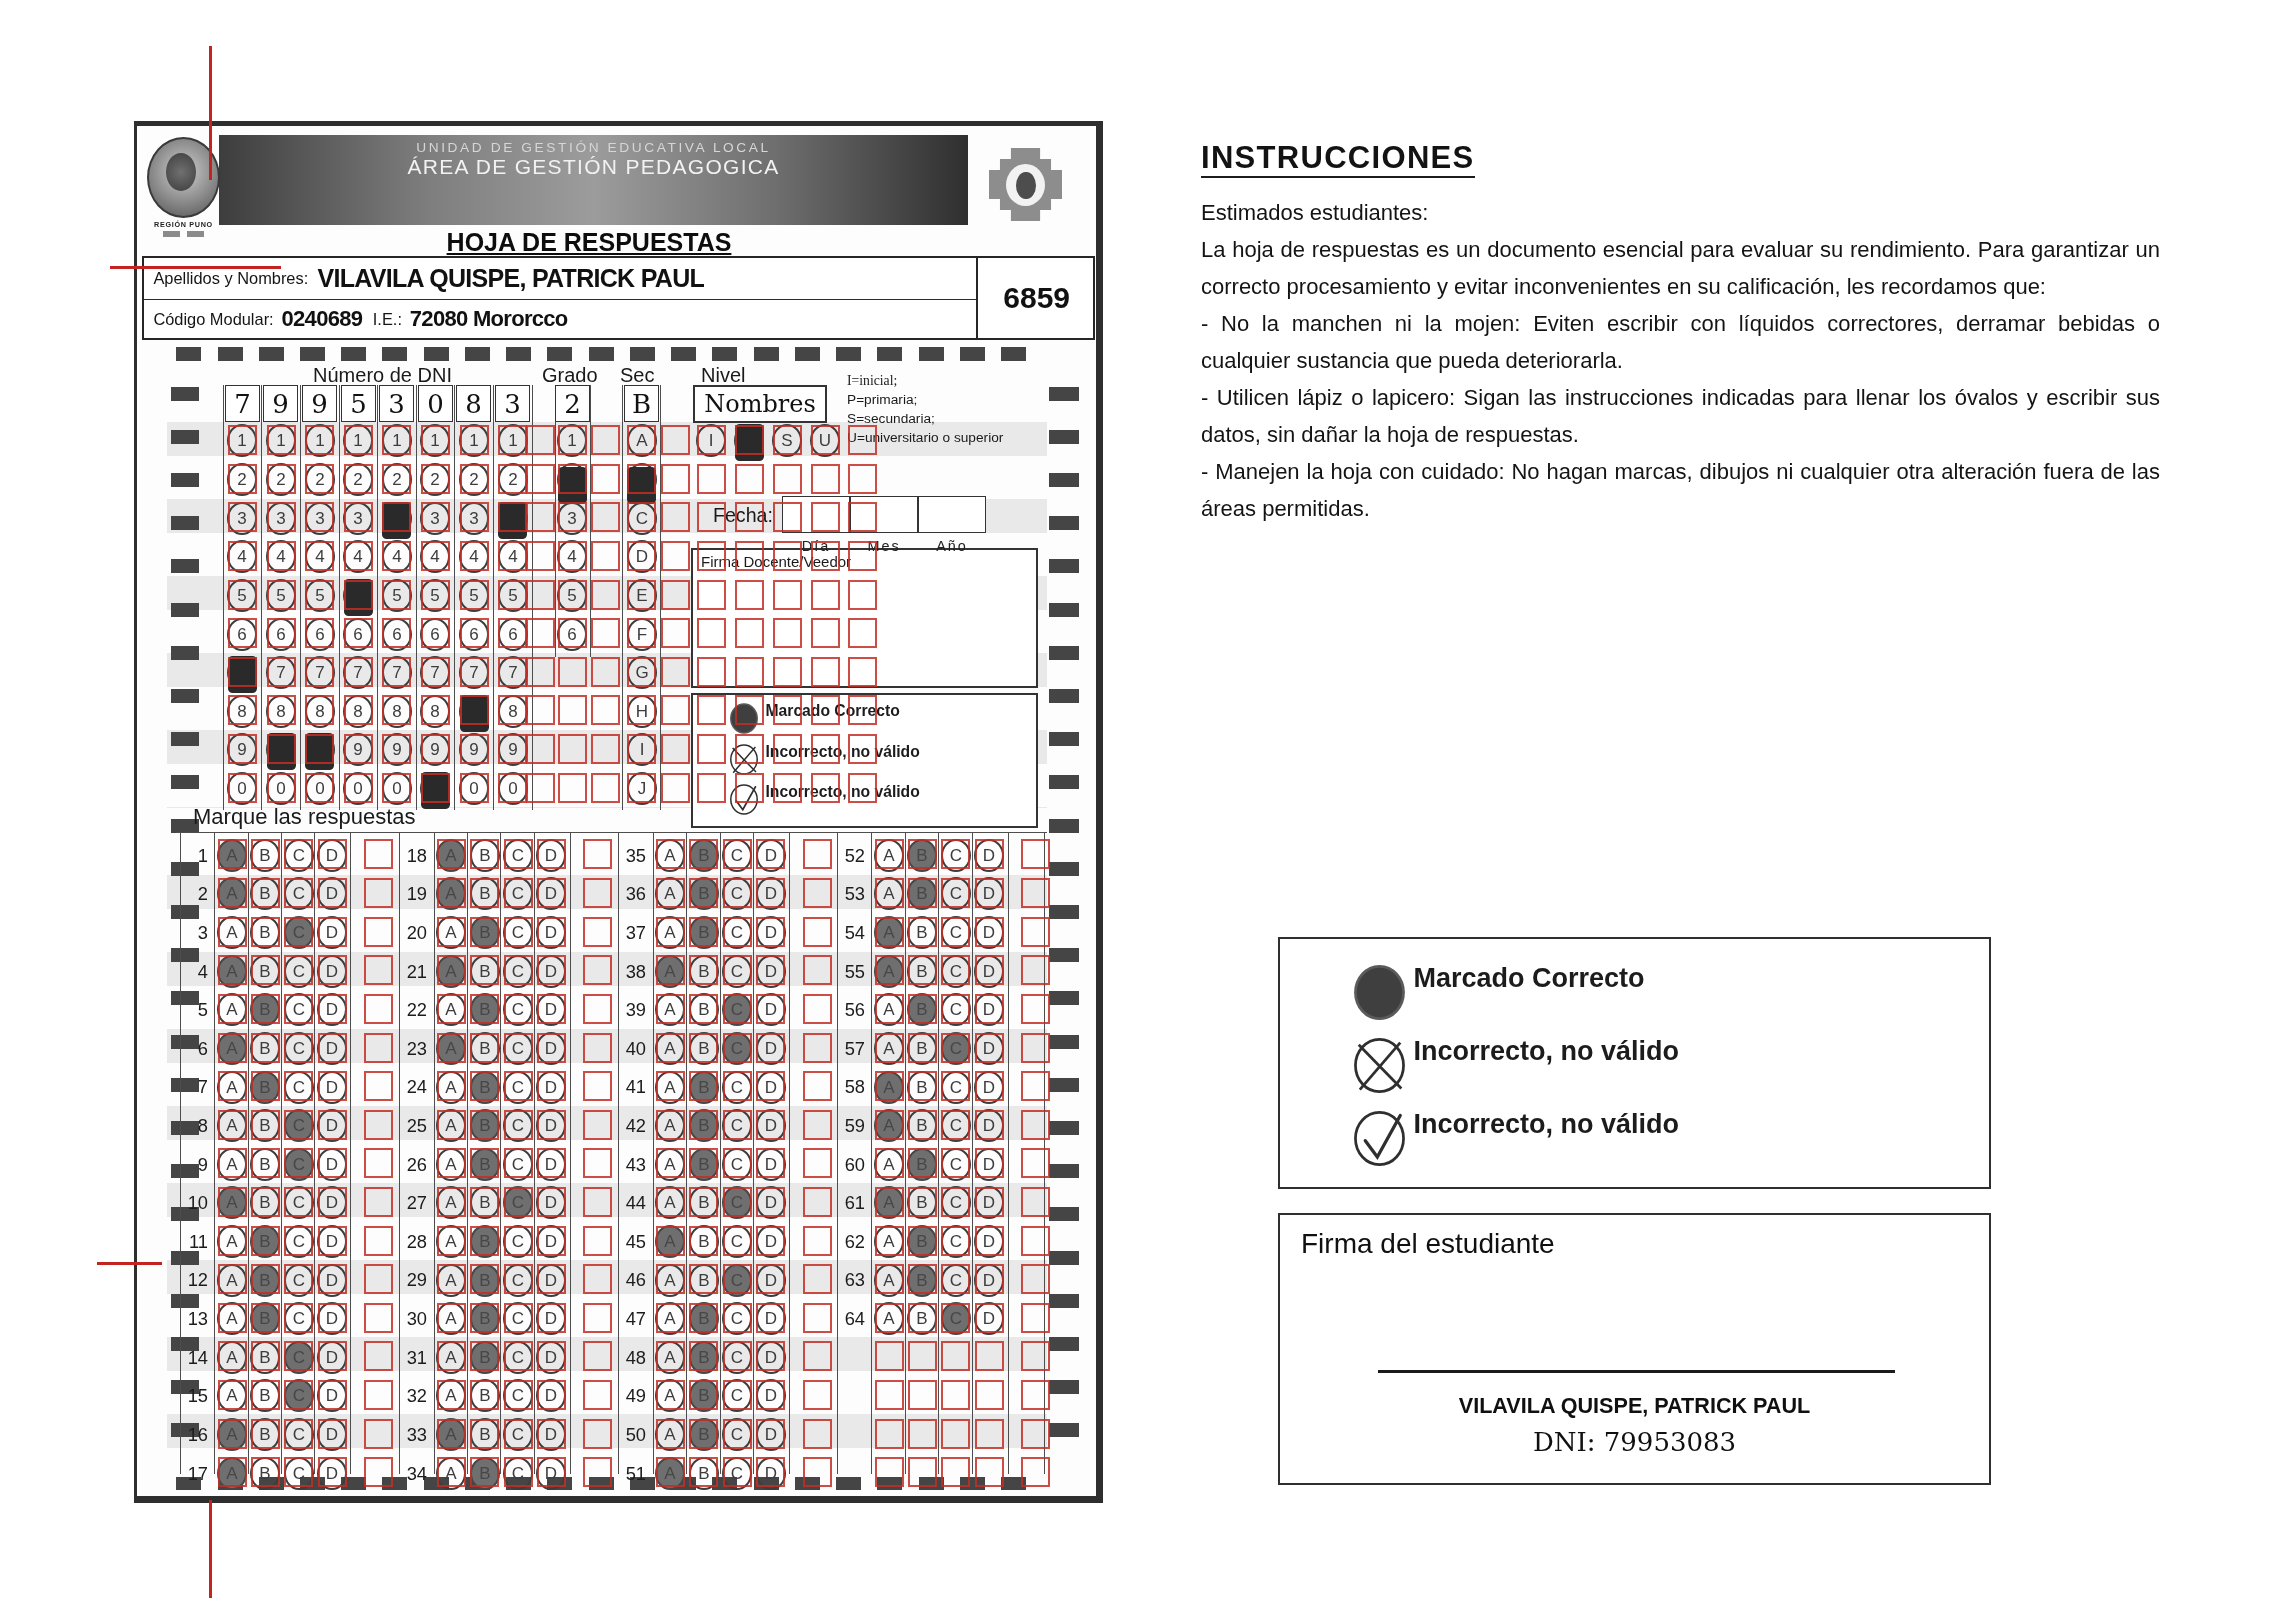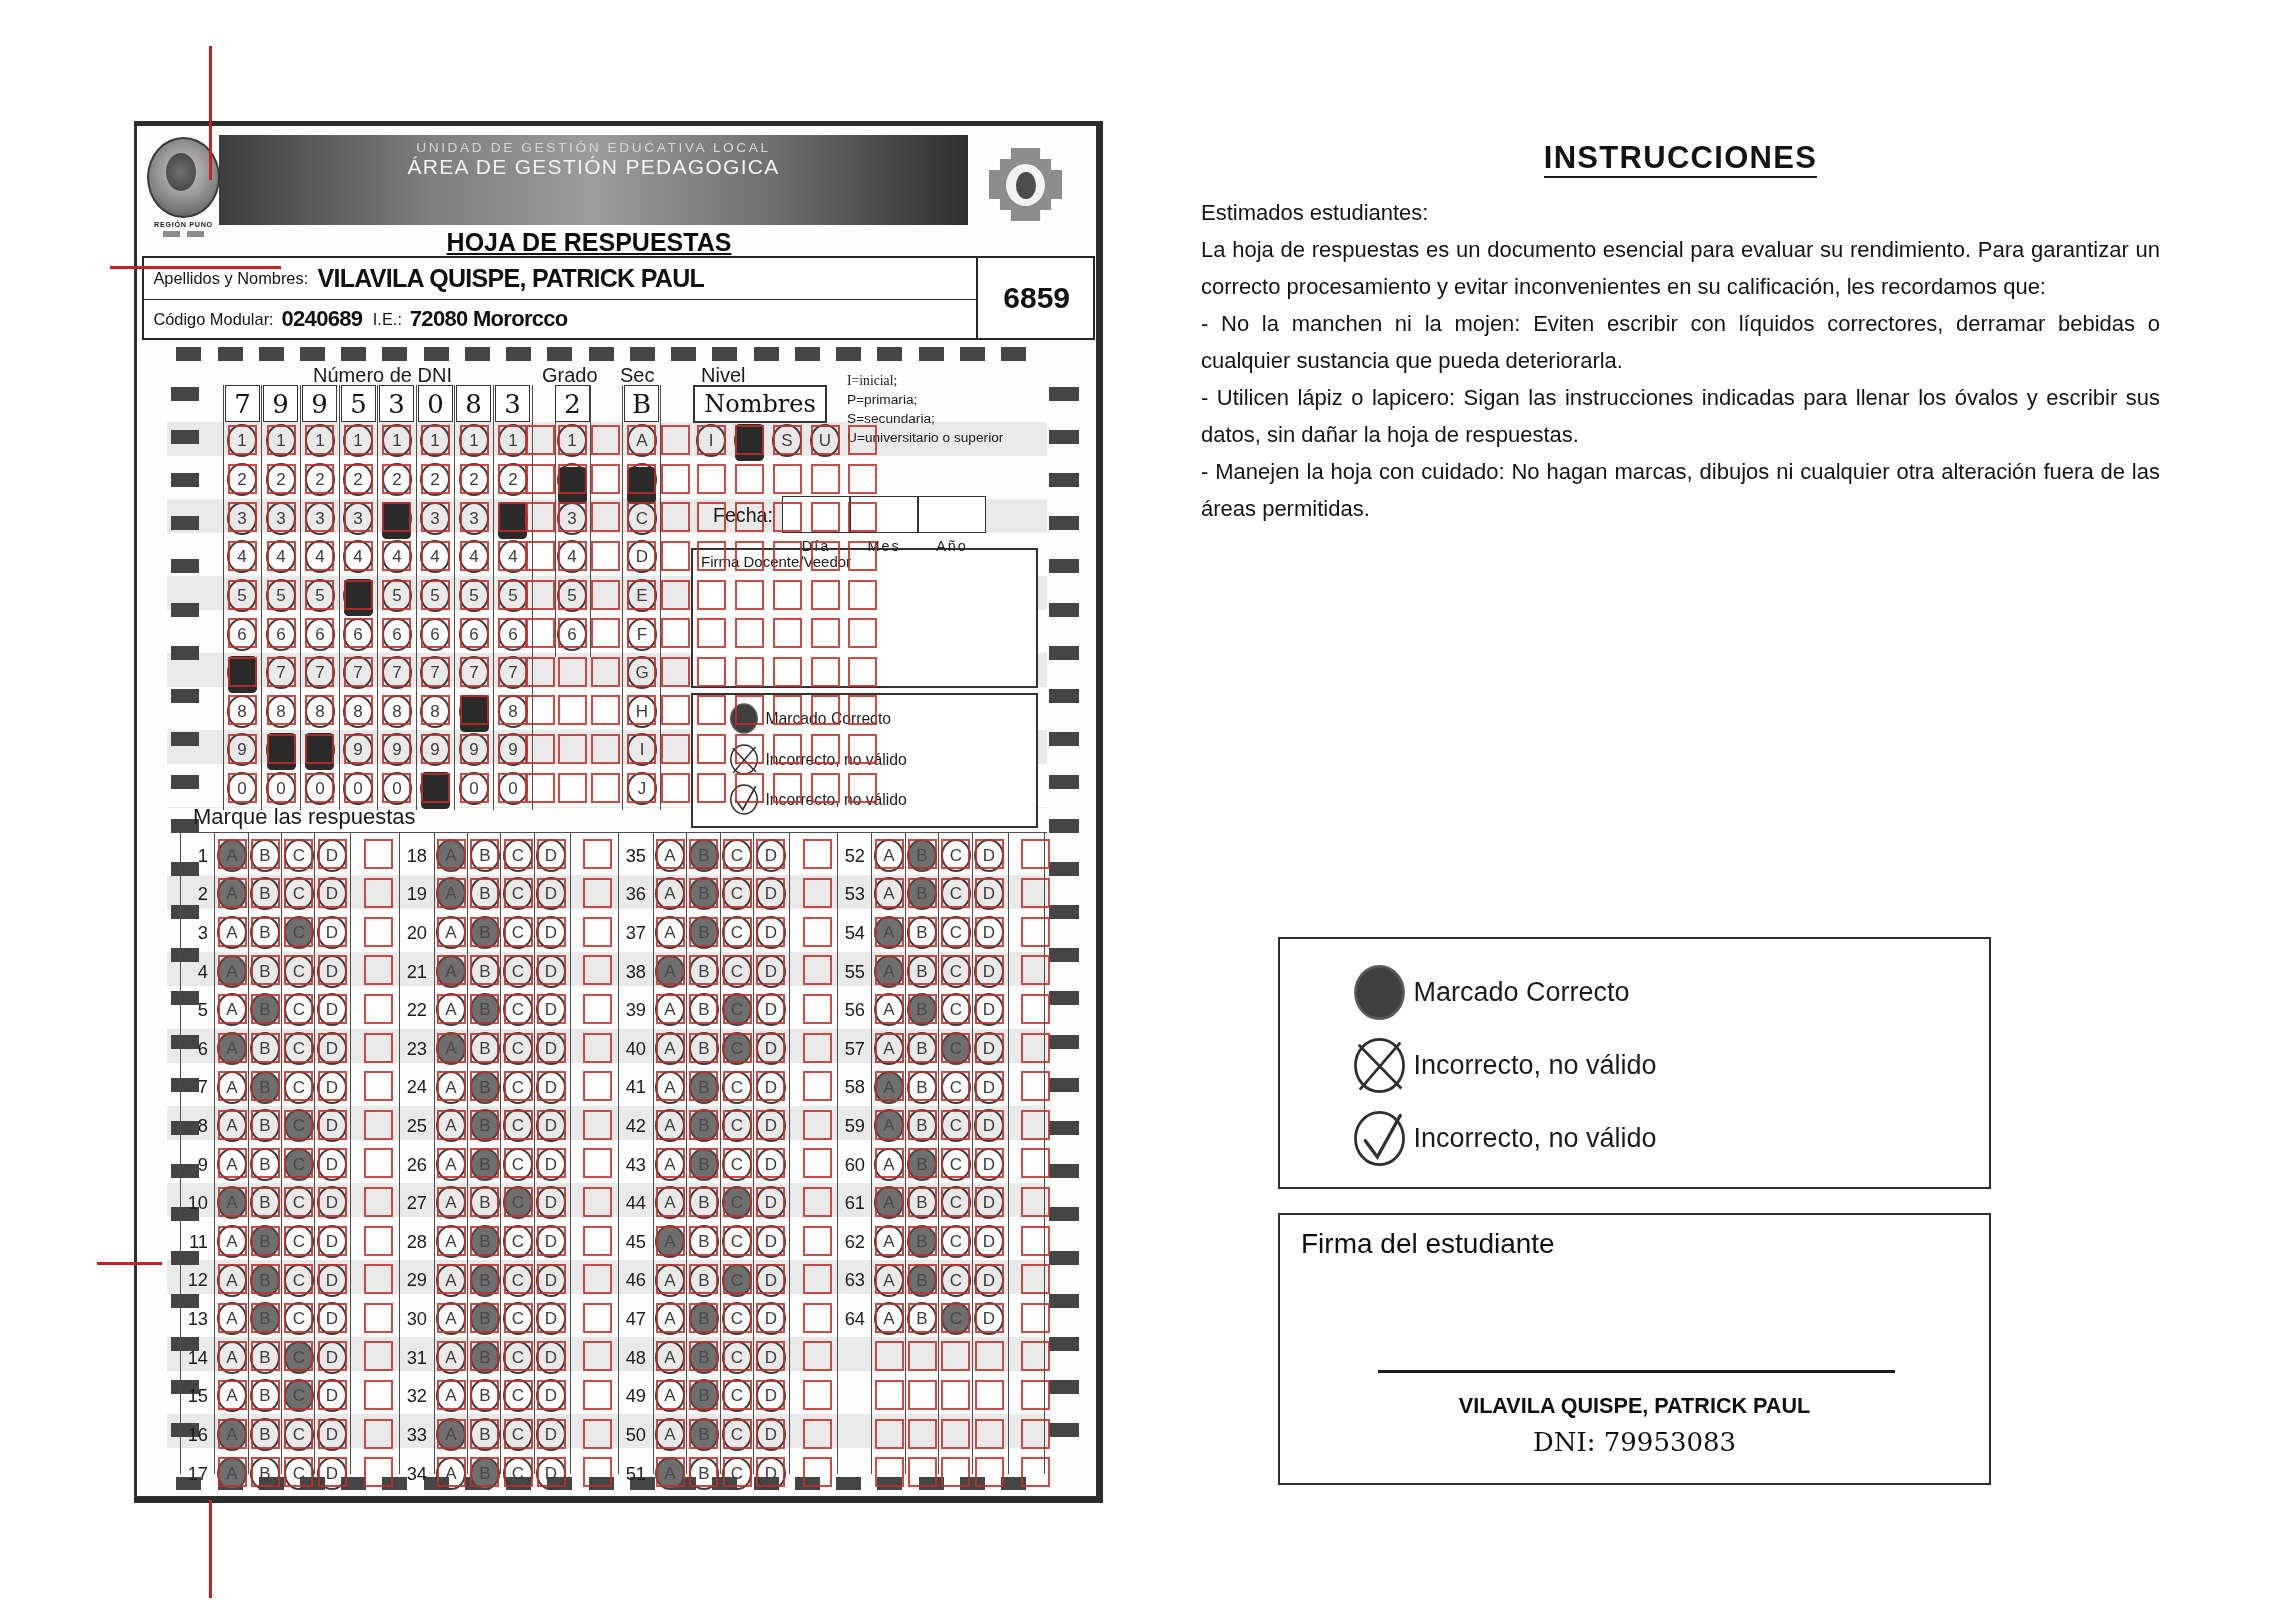--- a/index.html
+++ b/index.html
@@ -55,30 +55,30 @@
   .bubble{position:absolute;width:30px;height:33px;border:2px solid #3d3d3d;border-radius:50%;
           box-sizing:border-box;display:flex;align-items:center;justify-content:center;
           font-size:17px;color:#3d3d3d;background:transparent;z-index:2;}
   .bubble.mk{background:#6f6f6f;border-color:#474747;color:#474747;}
   .blob{position:absolute;width:29px;height:37px;background:#2a2a2a;border-radius:4.6px;z-index:4;}
   .rsq{position:absolute;width:29px;height:30px;border:2px solid rgba(195,45,38,.85);
        box-sizing:border-box;z-index:5;}
   .qnum{position:absolute;width:46px;text-align:right;font-size:18.3px;color:#1c1c1c;z-index:2;}
   .whitebox{position:absolute;border:2px solid #333;background:#fff;box-sizing:border-box;z-index:2;}
   .boxlab{position:absolute;font-size:15px;color:#1a1a1a;z-index:3;}
-  .legrow{position:absolute;display:flex;align-items:center;gap:6.5px;z-index:3;}
+  .legrow{position:absolute;display:flex;align-items:flex-start;gap:6.5px;z-index:3;font-weight:bold;}
   .legrow span{white-space:nowrap;color:#1c1c1c;}
   .fechaLab{position:absolute;font-size:19.6px;color:#1a1a1a;z-index:3;}
   .fcell{position:absolute;width:68px;height:37px;border:1.3px solid #333;background:#fff;
          box-sizing:border-box;z-index:2;}
   .fcol{position:absolute;width:68px;text-align:center;font-size:14.4px;letter-spacing:2px;color:#222;z-index:3;}
   .nlegend{position:absolute;font-size:13.7px;color:#1a1a1a;line-height:19px;white-space:nowrap;z-index:3;}
   .marque{position:absolute;font-size:22px;color:#1a1a1a;z-index:2;}
   
-  .insTitle{position:absolute;left:1201px;top:140px;width:959px;text-align:center;}
+  .insTitle{position:absolute;left:1201px;top:140px;width:959px;}
   .insTitle span{font-size:31px;font-weight:bold;letter-spacing:1.3px;border-bottom:2.6px solid #1c1c1c;
                  padding-bottom:1.3px;color:#131313;}
   .paras{position:absolute;left:1201px;top:194px;width:959px;}
   .paras p{margin:0;font-size:22px;line-height:37px;text-align:justify;color:#141414;}
   .bigLegend{position:absolute;left:1278px;top:937px;width:713px;height:252px;
              border:2px solid #2f2f2f;box-sizing:border-box;background:#fff;}
   .signBox{position:absolute;left:1278px;top:1213px;width:713px;height:272px;
            border:2px solid #2f2f2f;box-sizing:border-box;background:#fff;}
   .signTitle{position:absolute;left:21px;top:13px;font-size:28px;color:#101010;}
   .signLine{position:absolute;left:98px;top:155px;width:517px;height:3.3px;background:#1b1b1b;}

